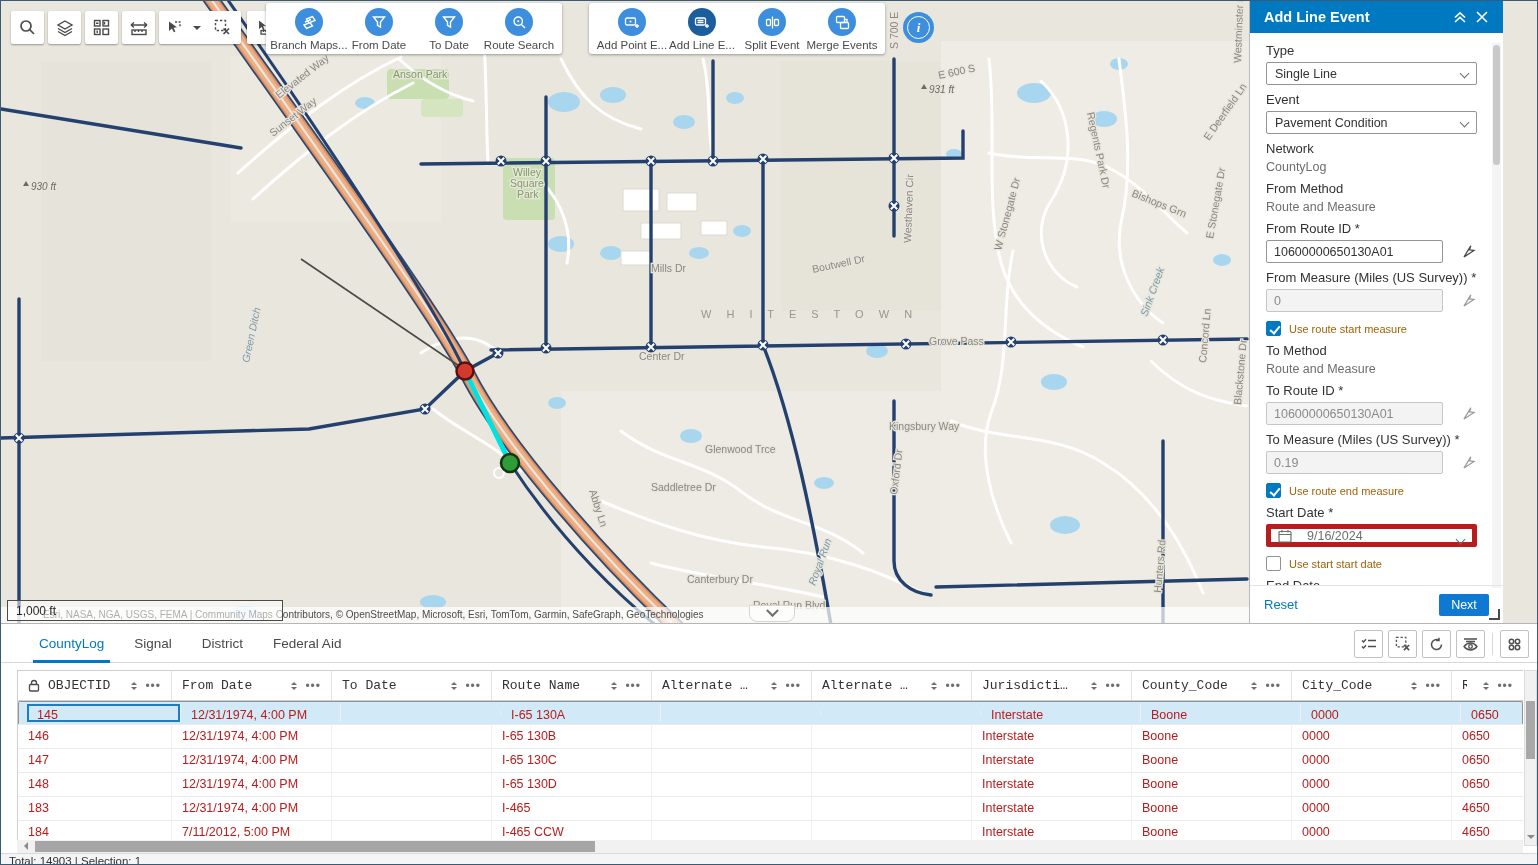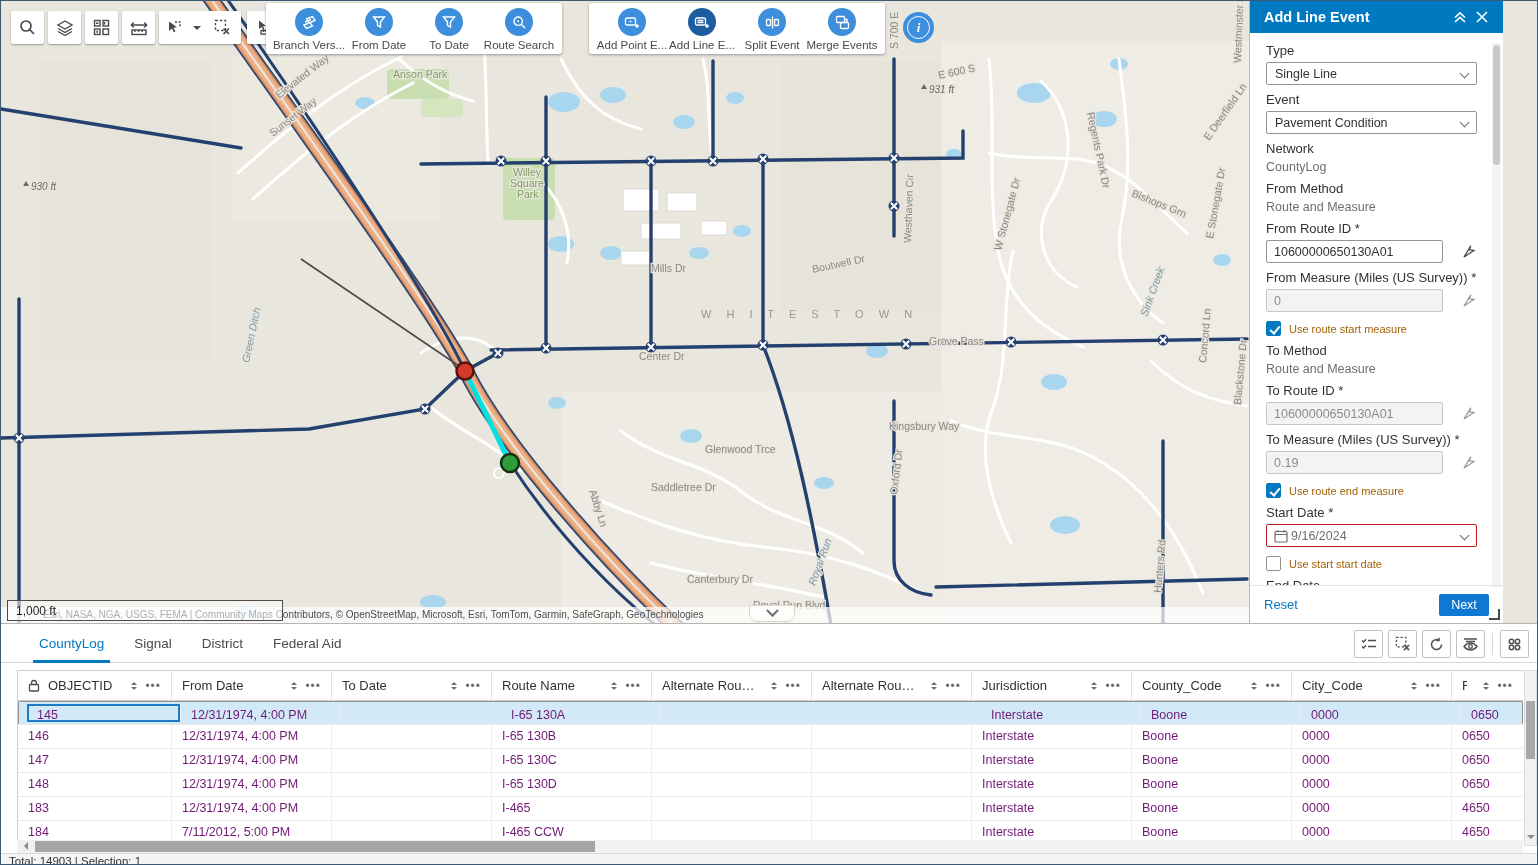--- a/index.html
+++ b/index.html
@@ -48,51 +48,51 @@
   .inp-row{ display:flex; align-items:center; gap:18px;}
   .tb-input{ flex:1; height:23px; border:1px solid #949494; border-radius:2px; font-size:12.5px; color:#323232; padding:0 7px; font-family:"Liberation Sans",sans-serif; background:#fff;}
   .tb-input:disabled{ background:#f3f3f3; color:#8b8b8b; border-color:#c6c6c6;}
   .pick-btn{ width:18px; height:18px; color:#4a4a4a; display:flex; align-items:center; justify-content:center; cursor:pointer;}
   .pick-btn.dim{ color:#9a9a9a;}
   .cb-row{ display:flex; align-items:center; gap:8px; margin:9px 0 2px;}
   .cb{ width:15px; height:15px; border:1px solid #919191; border-radius:2px; background:#fff; position:relative; cursor:pointer; flex:0 0 auto;}
   .cb.checked{ background:#0079c1; border-color:#0079c1;}
   .cb.checked::after{ content:""; position:absolute; left:4.5px; top:1.5px; width:4px; height:8px; border-right:2px solid #fff; border-bottom:2px solid #fff; transform:rotate(40deg);}
   .cb-label{ font-size:11px; color:#a16207;}
-  .datefield{ position:relative; height:23px; border:1px solid #b91c1c; border-radius:2px; display:flex; align-items:center; gap:3px; padding:0 22px 0 7px; font-size:12.5px; color:#6e6e6e; cursor:pointer;}
+  .datefield{ position:relative; height:23px; border:5px solid #b91c1c; border-radius:2px; display:flex; align-items:center; gap:15px; padding:0 22px 0 7px; font-size:12.5px; color:#6e6e6e; cursor:pointer;}
   #panel-scroll{ position:absolute; right:2px; top:42px; width:9px; height:545px; background:#f4f4f4;}
   #panel-scroll .thumb{ position:absolute; top:2px; left:1px; width:7px; height:120px; background:#c9c9c9; border-radius:4px;}
   #panel-footer{ position:absolute; left:0; bottom:0; width:100%; height:38px; border-top:1px solid #e4e4e4; display:flex; align-items:center; padding:0 14px;}
   #reset-link{ color:#0079c1; font-size:13px; cursor:pointer; flex:1;}
   #next-btn{ background:#0e78d2; color:#fff; font-size:12.5px; border:none; border-radius:2px; width:50px; height:22px; cursor:pointer; font-family:"Liberation Sans",sans-serif;}
   #panel-resize{ position:absolute; right:3px; bottom:3px; width:11px; height:11px; border-right:2px solid #4a4a4a; border-bottom:2px solid #4a4a4a;}
 
   
   #bottom{ position:absolute; left:0; top:622px; width:1538px; height:243px; background:#fff; border-top:1px solid #b5b5b5;}
   #tabs{ position:absolute; left:0; top:0; width:100%; height:39px; border-bottom:1px solid #d7d7d7; display:flex; align-items:center; padding-left:38px; gap:30px;}
   .tab{ font-size:13.5px; color:#4a4a4a; height:39px; display:flex; align-items:center; cursor:pointer; position:relative;}
   .tab.active{ color:#0079c1;}
   .tab.active::after{ content:""; position:absolute; left:-6px; right:-6px; bottom:0; height:3px; background:#0079c1;}
   #table-toolbar{ position:absolute; right:10px; top:6px; display:flex; align-items:center; gap:5px;}
   .tt-btn{ width:29px; height:28px; border:1px solid #c3c3c3; border-radius:2px; background:#fff; display:flex; align-items:center; justify-content:center; color:#4f4f4f; cursor:pointer;}
   .tt-div{ width:1px; height:22px; background:#d7d7d7; margin:0 2px;}
 
   #grid{ position:absolute; left:16px; top:46px; width:1506px; height:176px; border:1px solid #cfcfcf; border-right:none; overflow:hidden; background:#fff;}
   #thead{ display:flex; height:30px; border-bottom:1px solid #cccccc; background:#fff;}
   .hcell{ display:flex; align-items:center; padding:0 10px; border-right:1px solid #e4e4e4; font-size:13px; color:#323232; overflow:hidden; white-space:nowrap; flex:0 0 auto; gap:8px;}
-  .hlabel{ overflow:hidden; text-overflow:ellipsis;}
+  .hlabel{ overflow:hidden; text-overflow:ellipsis;font-family:Liberation Mono, monospace;}
   .hspace{ flex:1;}
   .sort{ display:flex; flex-direction:column; gap:2px; flex:0 0 auto;}
   .sort .su{ width:0;height:0;border:3.5px solid transparent;border-bottom-color:#6e6e6e; border-top:none;}
   .sort .sd{ width:0;height:0;border:3.5px solid transparent;border-top-color:#6e6e6e; border-bottom:none;}
   .hdots{ color:#6e6e6e; font-size:12px; letter-spacing:1px; flex:0 0 auto;}
   #tbody{ height:146px; overflow:hidden;}
   .trow{ display:flex; height:24px; border-bottom:1px solid #ebebeb; background:#fff;}
   .trow.sel{ background:#d2e9f7;}
-  .tcell{ padding:4px 10px 0; border-right:1px solid #efefef; font-size:12.5px; color:#701a75; overflow:hidden; white-space:nowrap; flex:0 0 auto;}
+  .tcell{ padding:4px 10px 0; border-right:1px solid #efefef; font-size:12.5px; color:#b91c1c; overflow:hidden; white-space:nowrap; flex:0 0 auto;}
   .tcell.focus{ box-shadow:inset 0 0 0 2px #1e7bc4;}
   .c0{width:154px}.c1{width:160px}.c2{width:160px}.c3{width:160px}.c4{width:160px}.c5{width:160px}.c6{width:160px}.c7{width:160px}.c8{width:160px}.c9{width:72px}
   #vscroll{ position:absolute; right:2px; top:46px; width:13px; height:176px; background:#f1f1f1; border:1px solid #dcdcdc;}
   #vscroll .thumb{ position:absolute; left:1px; top:30px; width:9px; height:58px; background:#a8a8a8;}
   #vscroll .arr{ position:absolute; left:2px; bottom:2px; width:0;height:0;border:4px solid transparent;border-top-color:#8a8a8a;}
   #hscroll{ position:absolute; left:16px; top:216px; width:1506px; height:13px; background:#f1f1f1;}
   #hscroll .thumb{ position:absolute; left:18px; top:1px; width:560px; height:11px; background:#a6a6a6;}
   #hscroll .arrl{ position:absolute; left:3px; top:2px; width:0;height:0;border:4px solid transparent;border-right-color:#8a8a8a;}
   #statusbar{ position:absolute; left:0; top:229px; width:100%; height:14px; background:#f5f5f5; border-top:1px solid #d9d9d9; font-size:11.5px; color:#323232; padding:0px 0 0 8px; display:flex; align-items:center;}
 
@@ -374,21 +374,21 @@
   </div>
 
   <div class="tb-card" style="left:265px">
     <div class="tb-item">
       <span class="circ">
           <svg width="15" height="15" viewBox="0 0 15 15" fill="none" stroke="#fff" stroke-width="1.4">
             <path d="M4.5,4 L10.5,1.5 13,5.5 7,8 Z"></path>
             <path d="M3,7 L9,4.5 M2,10 L8,7.5 10.5,11 4.5,13.5 Z"></path>
           </svg>
         </span>
-      <span class="tb-label">Branch Vers...</span>
+      <span class="tb-label">Branch Maps...</span>
     </div>
     <div class="tb-item">
       <span class="circ">
           <svg width="14" height="14" viewBox="0 0 14 14" fill="none" stroke="#fff" stroke-width="1.4">
             <path d="M1.5,2 H12.5 L8.5,7 V12 L5.5,10.3 V7 Z"></path>
           </svg>
         </span>
       <span class="tb-label">From Date</span>
     </div>
     <div class="tb-item">

